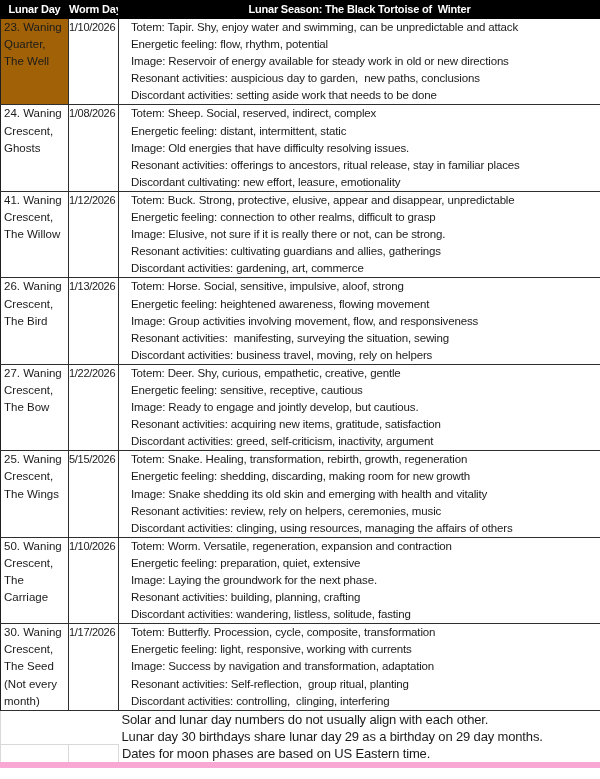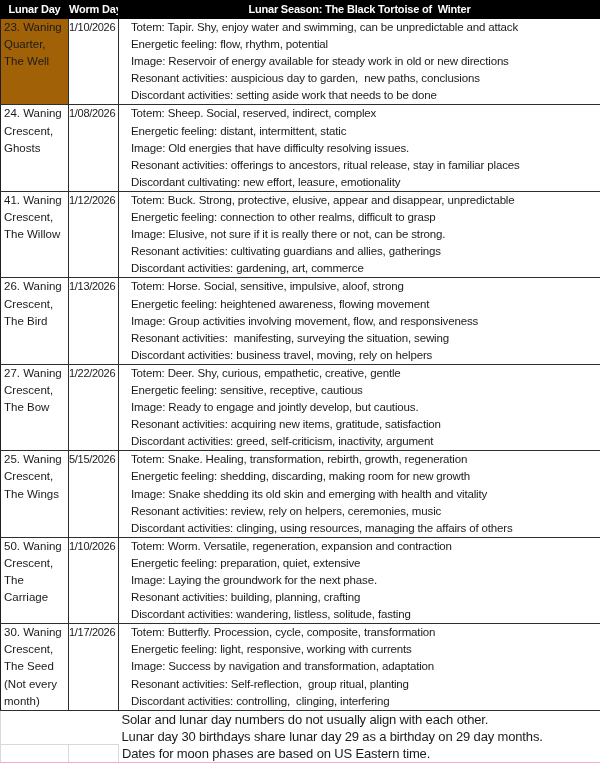--- a/index.html
+++ b/index.html
@@ -71,21 +71,21 @@
     vertical-align: top;
     overflow: hidden;
   }
   tfoot td.c1f { border-left: 1px solid #d9d9d9; }
   tfoot tr.last td.c1f,
   tfoot tr.last td.c2f {
     border-top: 1px solid #d9d9d9;
     border-right: 1px solid #d9d9d9;
   }
   tfoot tr.last td {
-    border-bottom: 1px solid #f9a8d4;
+    border-bottom: 6px solid #f9a8d4;
   }
   tfoot td.c3f {
     padding: 0 1px 0 3px;
     white-space: pre;
     letter-spacing: -0.15px;
   }
 </style>
 </head>
 <body>
 

